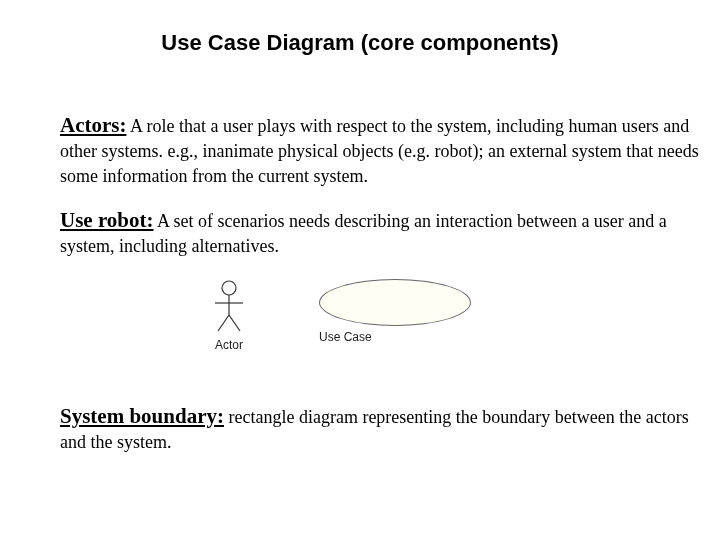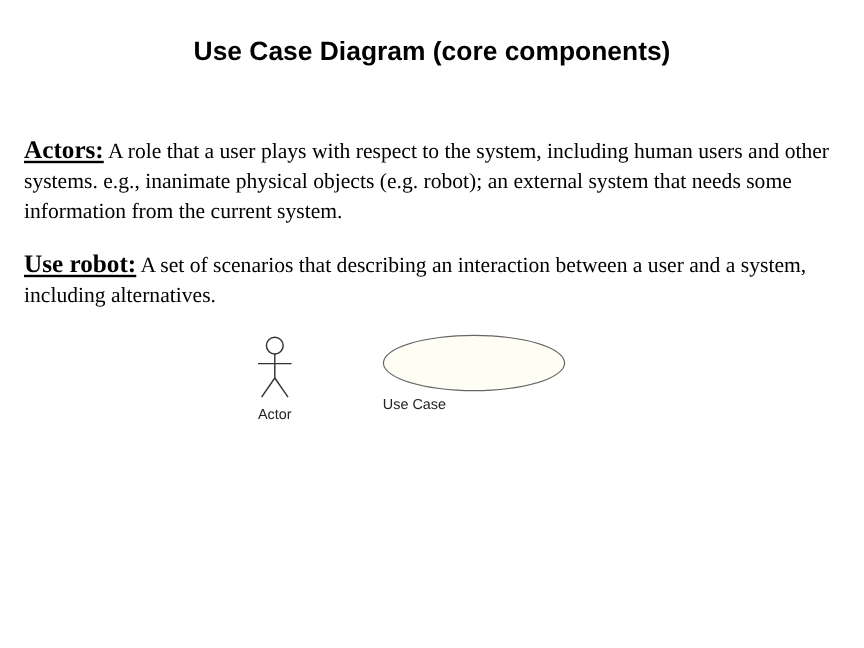--- a/index.html
+++ b/index.html
@@ -18,20 +18,21 @@
       text-align: center;
       font-family: Arial, Helvetica, sans-serif;
       font-weight: bold;
       font-size: 22px;
       margin-bottom: 55px;
     }
     .section {
       margin-bottom: 18px;
       font-size: 18px;
       line-height: 1.35;
+      margin-left: 40px;
     }
     .term {
       font-weight: bold;
       text-decoration: underline;
       font-size: 21px;
     }
     .diagram-area {
       display: flex;
       justify-content: center;
       align-items: flex-start;
@@ -78,21 +79,21 @@
 
 <div class="container">
 
   <div class="title">Use Case Diagram (core components)</div>
 
   <div class="section">
     <span class="term">Actors:</span><span> A role that a user plays with respect to the system, including human users and other systems. e.g., inanimate physical objects (e.g. robot); an external system that needs some information from the current system.</span>
   </div>
 
   <div class="section">
-    <span class="term">Use robot:</span><span> A set of scenarios that describing an interaction  between a user and a system, including alternatives.</span>
+    <span class="term">Use robot:</span><span> A set of scenarios needs describing an interaction  between a user and a system, including alternatives.</span>
   </div>
 
   <div class="diagram-area">
     <div class="actor-block">
       <div class="stick-figure">
         <svg width="40" height="55" viewBox="0 0 40 55">
           <circle cx="20" cy="9" r="7" fill="none" stroke="#333" stroke-width="1.2"></circle>
           <line x1="20" y1="16" x2="20" y2="36" stroke="#333" stroke-width="1.2"></line>
           <line x1="6" y1="24" x2="34" y2="24" stroke="#333" stroke-width="1.2"></line>
           <line x1="20" y1="36" x2="9" y2="52" stroke="#333" stroke-width="1.2"></line>
@@ -100,14 +101,17 @@
         </svg>
       </div>
       <div class="caption">Actor</div>
     </div>
     <div class="usecase-block">
       <div class="ellipse-shape"></div>
       <div class="caption">Use Case</div>
     </div>
   </div>
 
+  <div class="section">
+    <span class="term">System boundary:</span><span> rectangle diagram representing the boundary between the actors and the system.</span>
+  </div>
 
 </div>
 
 </body></html>

